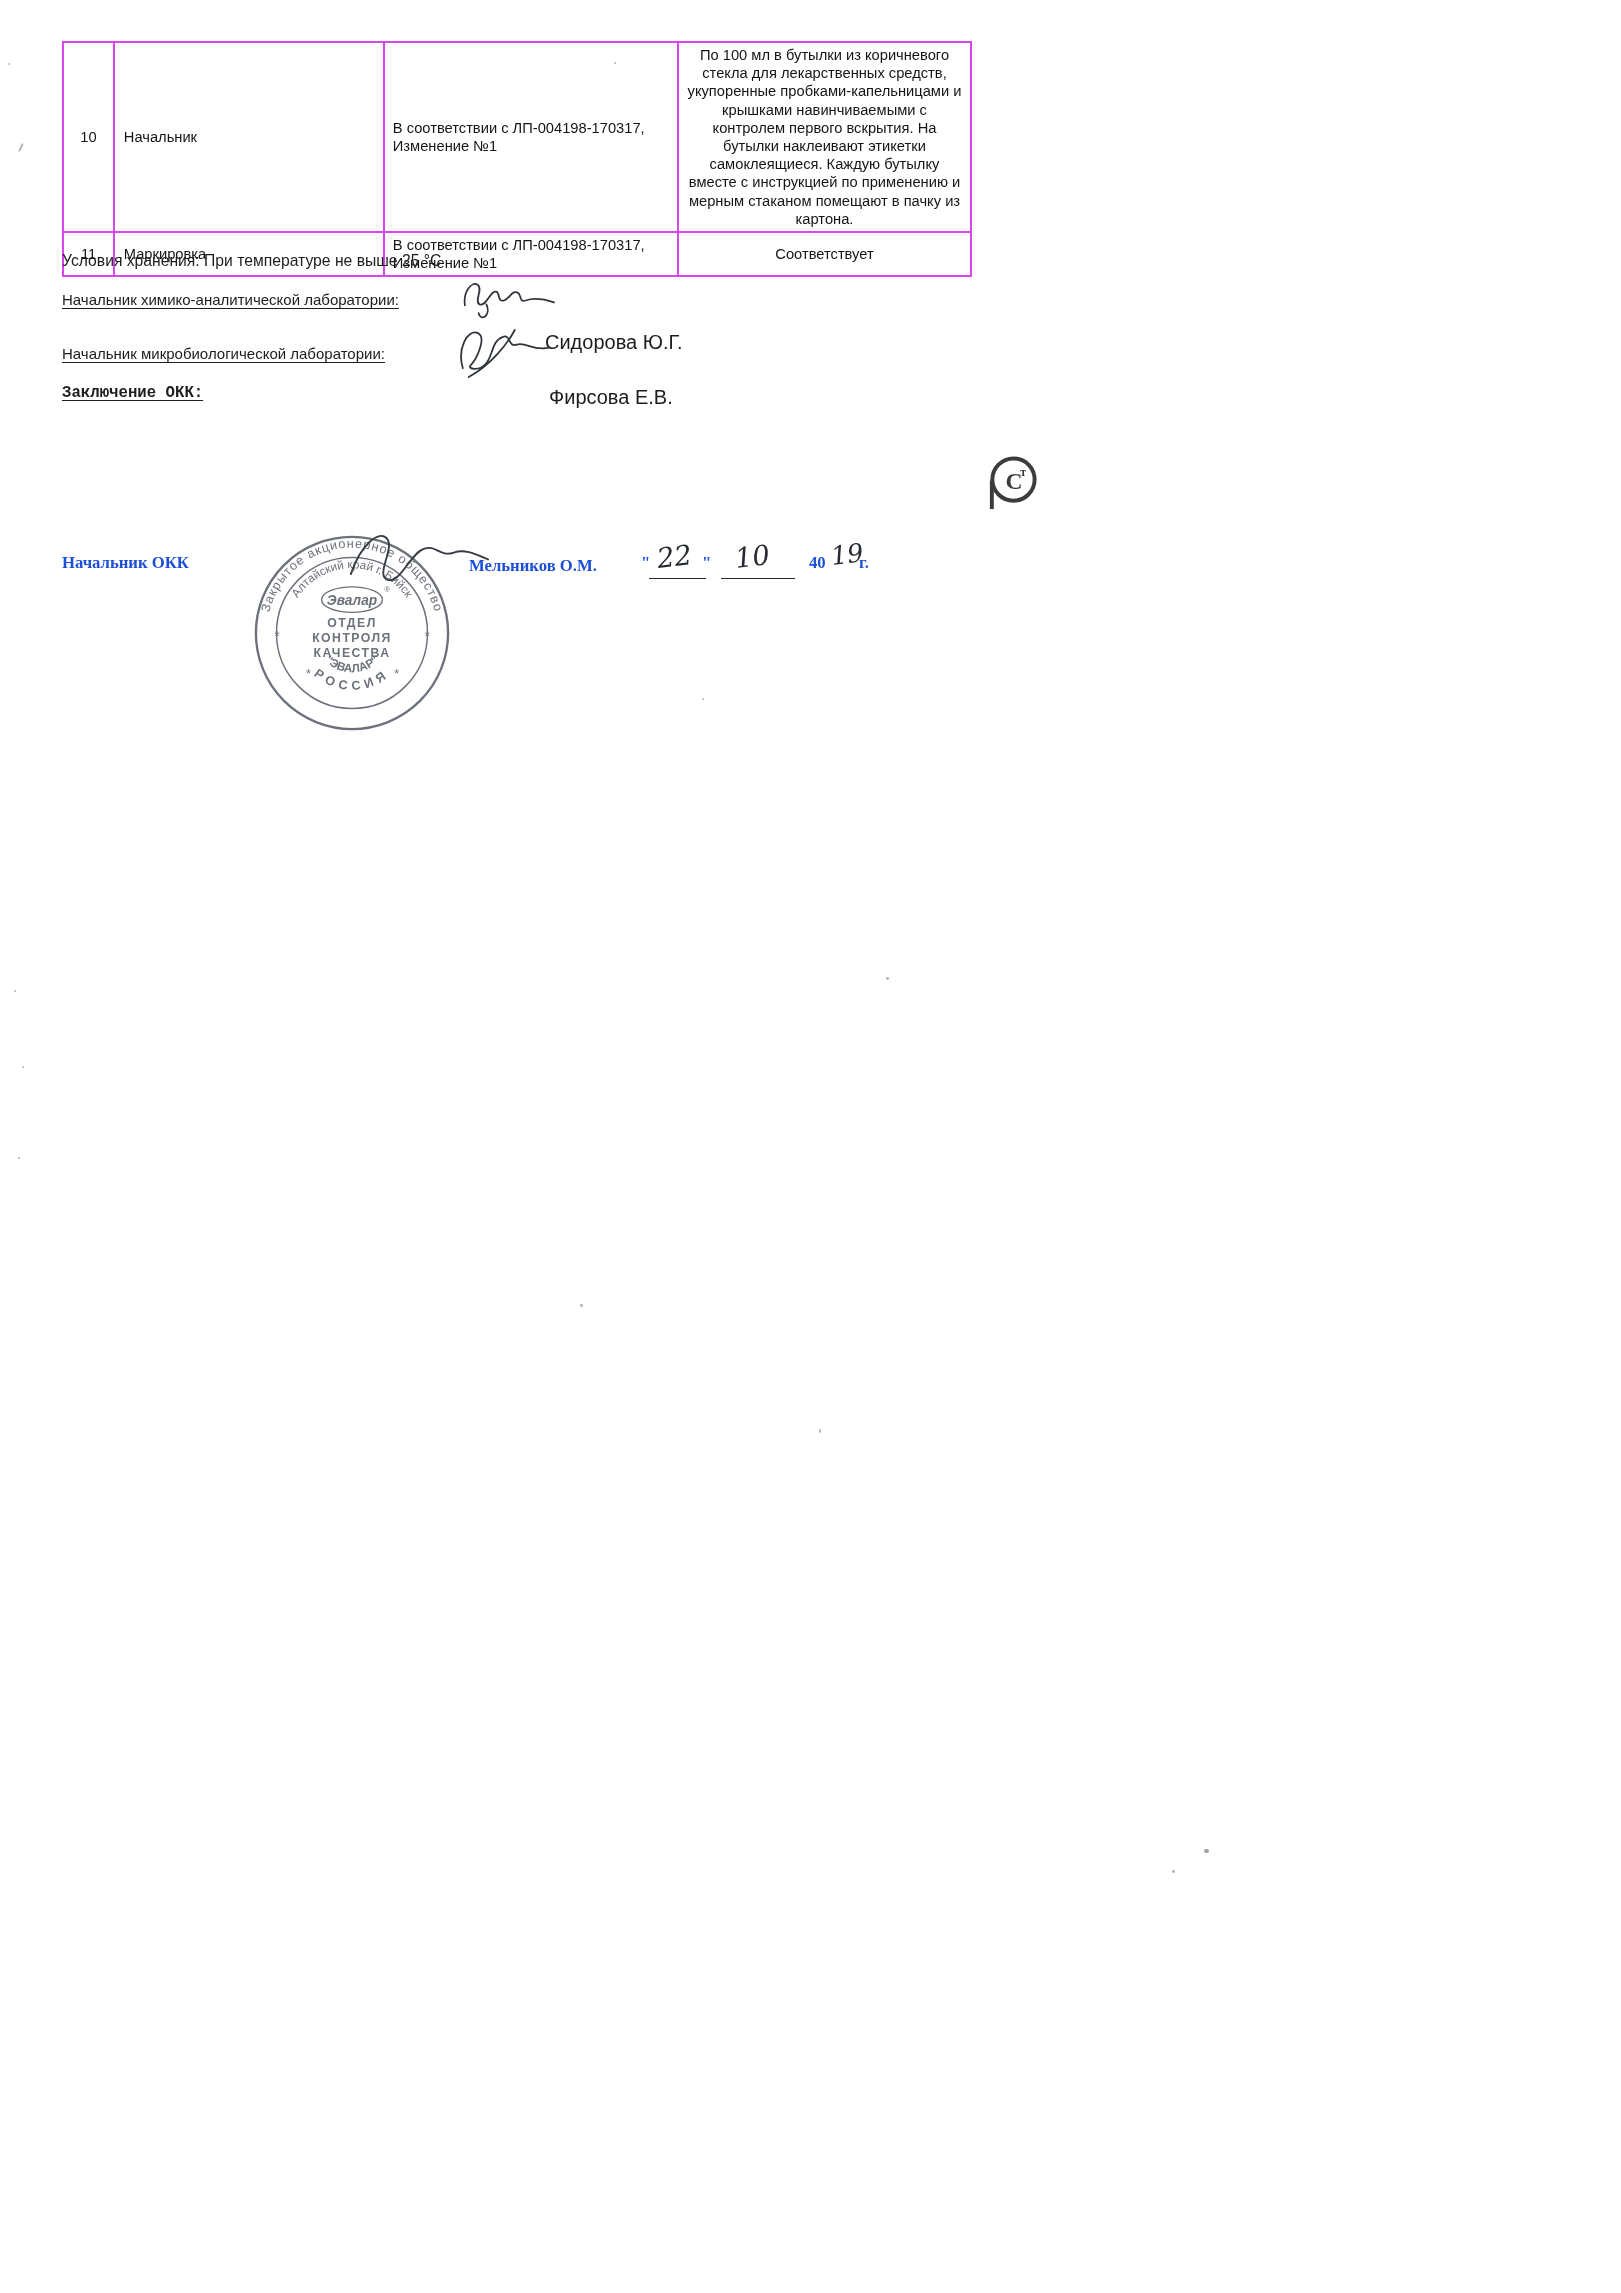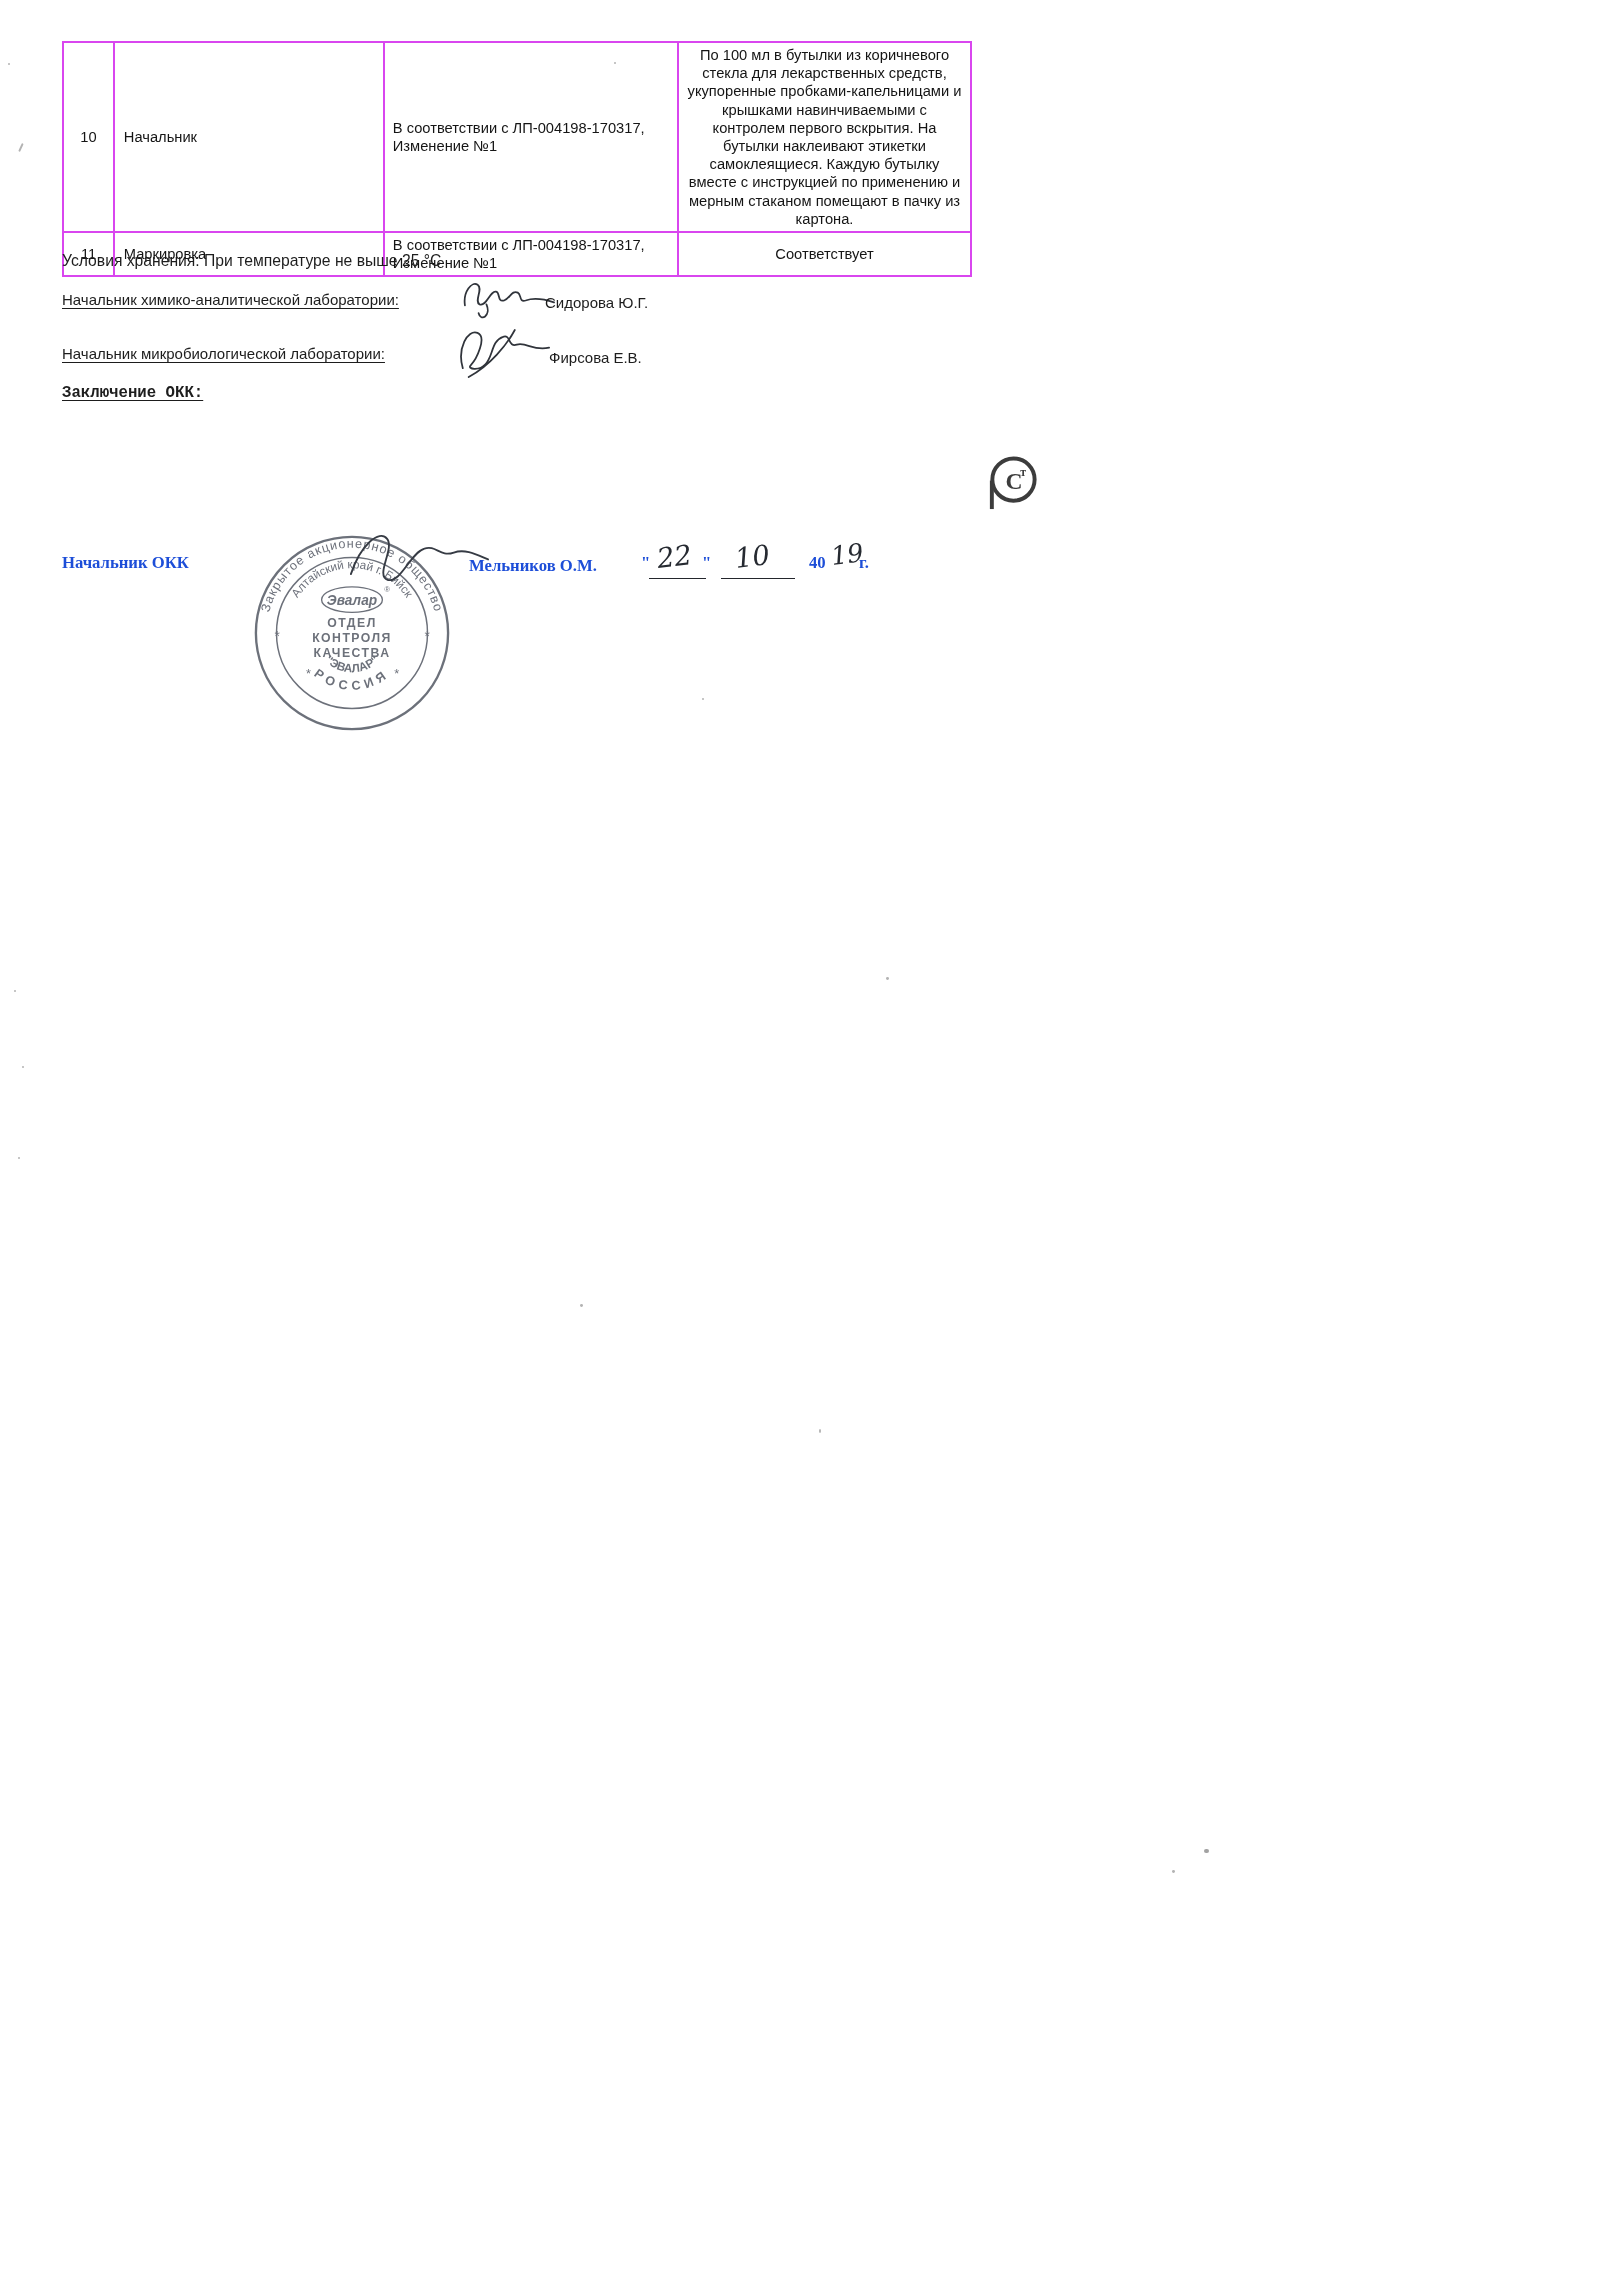--- a/index.html
+++ b/index.html
@@ -26,21 +26,21 @@
 
   
   .storage { position:absolute; left:62px; top:252px; font-size:15.7px; }
 
   .sig-label {
     position:absolute; left:62px; font-size:15px; font-weight:normal;
     text-decoration:underline; text-underline-offset:2.9px;
   }
   .sig-label.l1 { top:291px; }
   .sig-label.l2 { top:345px; }
-  .sig-name { position:absolute; font-size:15px; }
+  .sig-name { position:absolute; font-size:20px;margin-top:37px; }
   .sig-name.n1 { left:545px; top:294px; }
   .sig-name.n2 { left:549px; top:349px; }
   .signature { position:absolute; }
   .signature.s1 { left:459px; top:276px; }
   .signature.s2 { left:453px; top:325px; }
   .signature.s3 { left:345px; top:523px; }
 
   .conclusion-label {
     position:absolute; left:62px; top:384px; font-size:15.7px; font-weight:bold;
     text-decoration:underline; text-underline-offset:2.9px;font-family:Liberation Mono, monospace;

